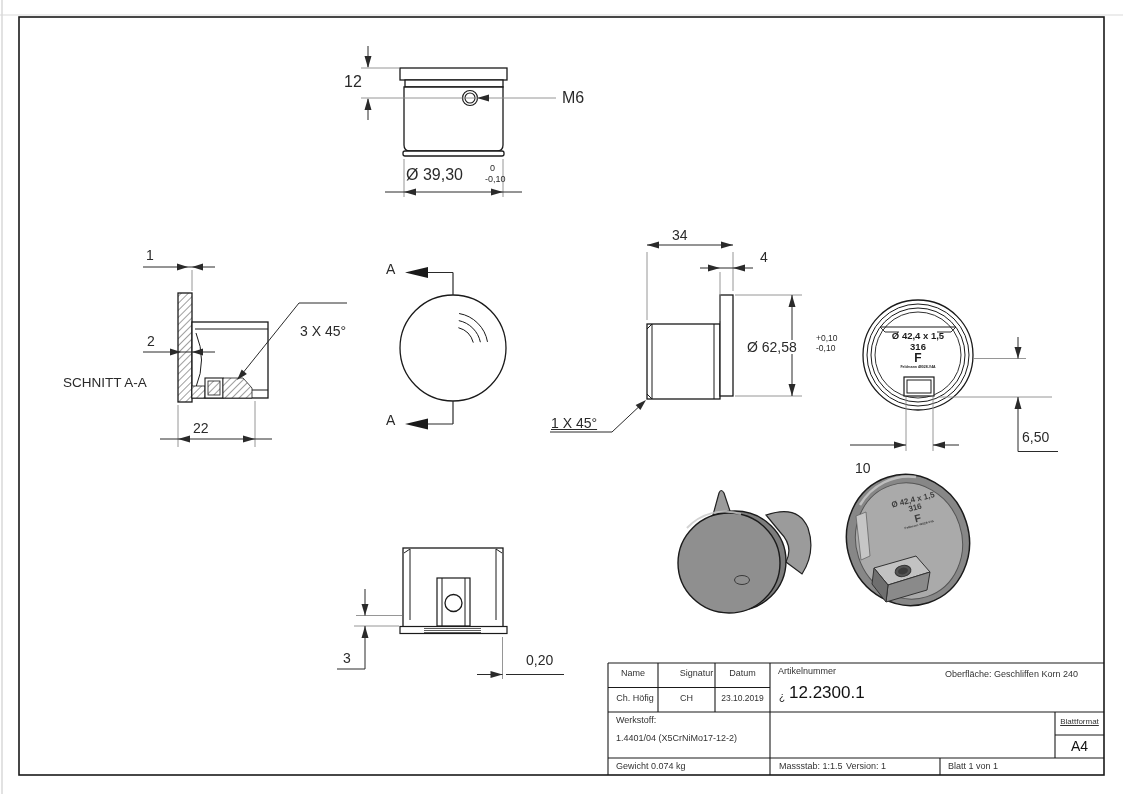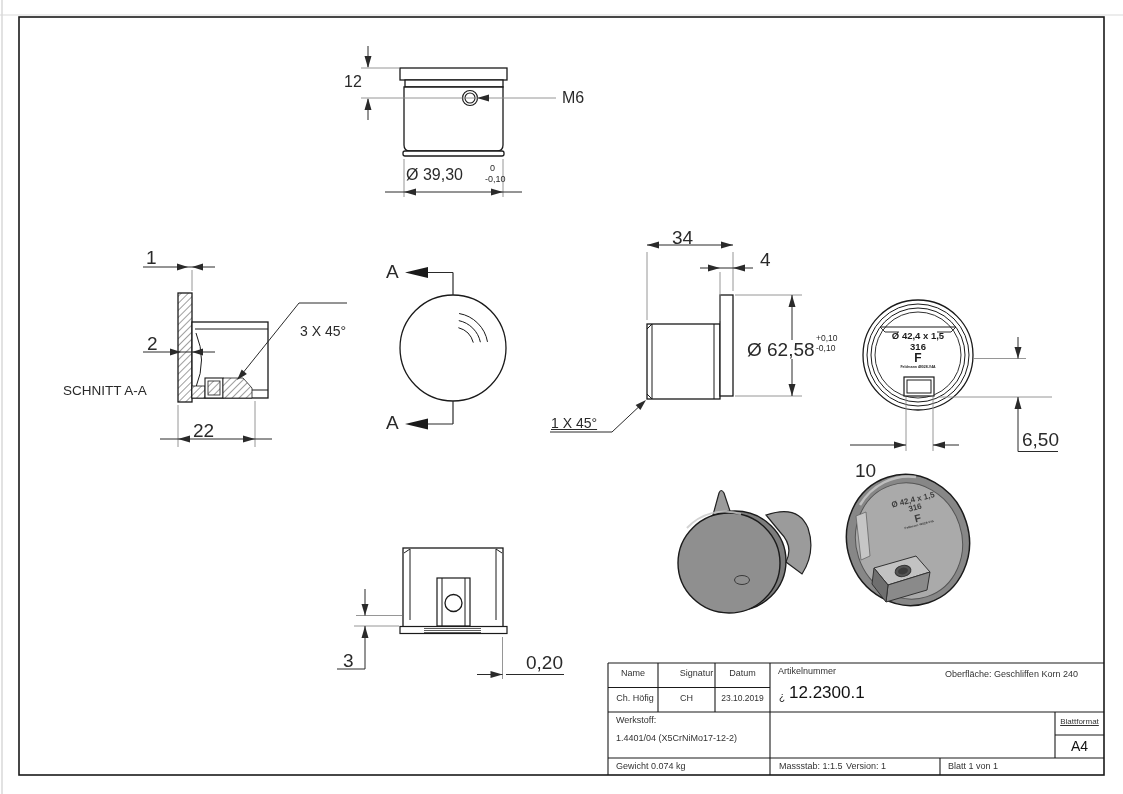--- a/index.html
+++ b/index.html
@@ -1,20 +1,20 @@
 <!DOCTYPE html>
 <html><head>
 <meta charset="utf-8">
 <style>
   html,body{margin:0;padding:0;background:#fff;}
   .sheet{position:relative;width:1123px;height:794px;background:#ffffff;overflow:hidden;
          font-family:"Liberation Sans",sans-serif;color:#2a2a2a;}
   svg{position:absolute;left:0;top:0;}
   .t{position:absolute;white-space:nowrap;color:#2a2a2a;line-height:1;}
-  .dim{font-size:19px;}
+  .dim{font-size:14px;}
   .dim16{font-size:16px;}
   .tol{font-size:9px;}
   .tb{font-size:9px;color:#333;}
   .ctr{text-align:center;}
   .mask{background:#fff;padding:0 2px;}
   .stamp{font-weight:bold;color:#1a1a1a;}
   .rstamp{position:absolute;left:916px;top:496px;transform:translateX(-50%) rotate(-14deg);
           text-align:center;color:#3d3d3d;font-weight:bold;}
   .rstamp div{line-height:1.05;}
 </style>
@@ -234,21 +234,21 @@
 </svg>
 
   <div class="t dim16" style="left:344px;top:74px;">12</div>
   <div class="t dim16" style="left:562px;top:90px;">M6</div>
   <div class="t dim16" style="left:406px;top:167px;">Ø 39,30</div>
   <div class="t tol" style="left:490px;top:164px;">0</div>
   <div class="t tol" style="left:485px;top:175px;">-0,10</div>
 
   <div class="t dim" style="left:146px;top:248px;">1</div>
   <div class="t dim" style="left:147px;top:334px;">2</div>
-  <div class="t" style="left:63px;top:376px;font-size:13.5px;margin-top:8px;">SCHNITT A-A</div>
+  <div class="t" style="left:63px;top:376px;font-size:13.5px;">SCHNITT A-A</div>
   <div class="t" style="left:300px;top:288px;font-size:14px;margin-top:36px;">3 X 45°</div>
   <div class="t dim" style="left:193px;top:421px;">22</div>
 
   <div class="t dim" style="left:386px;top:262px;">A</div>
   <div class="t dim" style="left:386px;top:413px;">A</div>
 
   <div class="t dim" style="left:672px;top:228px;">34</div>
   <div class="t dim" style="left:760px;top:250px;">4</div>
   <div class="t dim mask" style="left:745px;top:340px;">Ø 62,58</div>
   <div class="t" style="left:816px;top:334px;font-size:8.5px;">+0,10</div>

